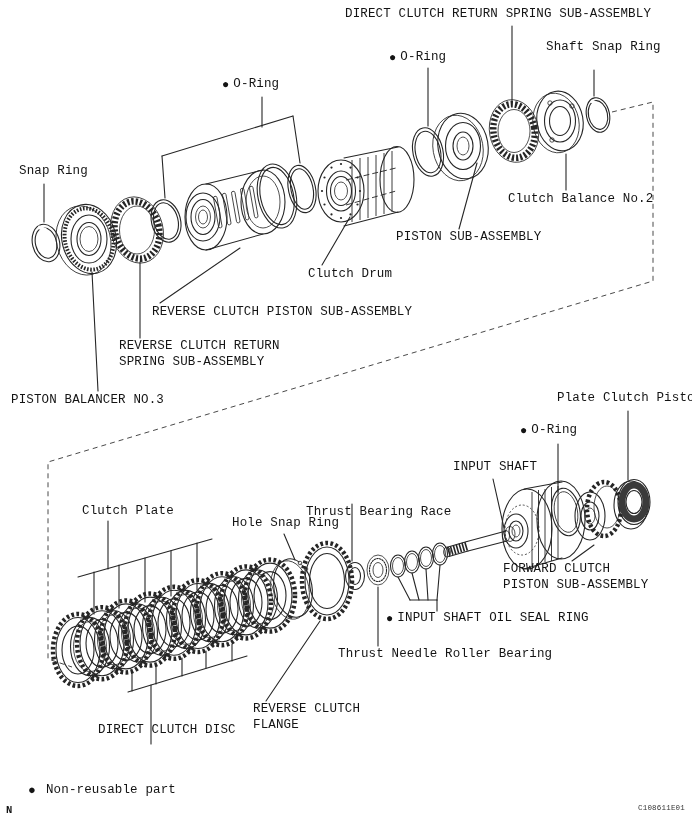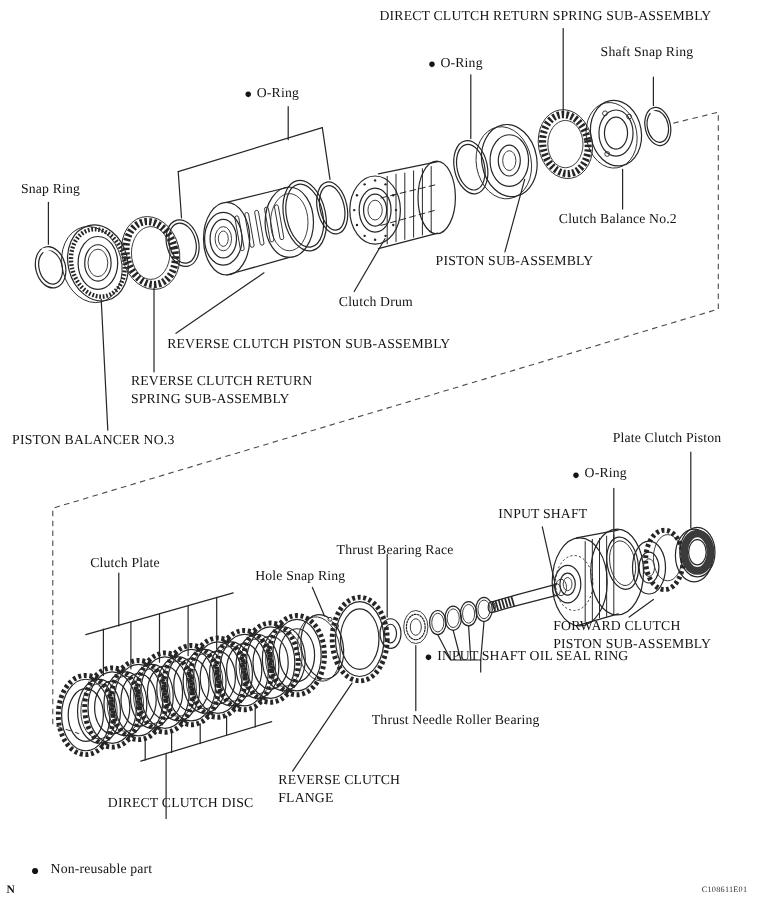--- a/index.html
+++ b/index.html
@@ -1,17 +1,17 @@
 <!DOCTYPE html>
 <html><head>
 <meta charset="utf-8">
 <style>
   html,body{margin:0;padding:0;background:#fff}
   .fig{position:relative;width:692px;height:829px;background:#fff;
-       font-family:Liberation Serif, serif;color:#141414;overflow:hidden}
+       font-family:Liberation Mono, monospace;color:#141414;overflow:hidden}
   .fig svg{position:absolute;left:0;top:0}
   .lbl{position:absolute;font-size:12.5px;line-height:16px;letter-spacing:.15px;white-space:nowrap}
   .lbl .blt{font-size:12px;margin-right:4px;position:relative;top:.5px}
   .legend .blt{margin-right:10px;font-size:13px}
   .marker{position:absolute;font-size:10.5px;font-weight:bold}
   .code{position:absolute;font-size:7.5px;color:#333;letter-spacing:.2px}
   
   .ln{stroke:#262626;fill:none;stroke-width:1.1;stroke-linecap:round}
   .thin{stroke:#262626;fill:none;stroke-width:.8}
   .coil{stroke:#262626;fill:none;stroke-width:6.5;stroke-dasharray:2.2 2}
@@ -324,28 +324,28 @@
   <div class="lbl" style="left:308px;top:266px"><span>Clutch Drum</span></div>
   <div class="lbl" style="left:152px;top:304px"><span>REVERSE CLUTCH PISTON SUB-ASSEMBLY</span></div>
   <div class="lbl" style="left:119px;top:338px">
     <div>REVERSE CLUTCH RETURN</div>
     <div>SPRING SUB-ASSEMBLY</div>
   </div>
   <div class="lbl" style="left:11px;top:392px"><span>PISTON BALANCER NO.3</span></div>
   <div class="lbl" style="left:557px;top:390px"><span>Plate Clutch Piston</span></div>
   <div class="lbl" style="left:520px;top:422px"><span class="blt">●</span><span>O-Ring</span></div>
   <div class="lbl" style="left:453px;top:459px"><span>INPUT SHAFT</span></div>
-  <div class="lbl" style="left:306px;top:492px"><span>Thrust Bearing Race</span></div>
+  <div class="lbl" style="left:306px;top:504px"><span>Thrust Bearing Race</span></div>
   <div class="lbl" style="left:82px;top:503px"><span>Clutch Plate</span></div>
   <div class="lbl" style="left:232px;top:515px"><span>Hole Snap Ring</span></div>
   <div class="lbl" style="left:503px;top:561px">
     <div>FORWARD CLUTCH</div>
     <div>PISTON SUB-ASSEMBLY</div>
   </div>
-  <div class="lbl" style="left:386px;top:588px"><span class="blt">●</span><span>INPUT SHAFT OIL SEAL RING</span></div>
+  <div class="lbl" style="left:386px;top:610px"><span class="blt">●</span><span>INPUT SHAFT OIL SEAL RING</span></div>
   <div class="lbl" style="left:338px;top:646px"><span>Thrust Needle Roller Bearing</span></div>
   <div class="lbl" style="left:253px;top:701px">
     <div>REVERSE CLUTCH</div>
     <div>FLANGE</div>
   </div>
   <div class="lbl" style="left:98px;top:722px"><span>DIRECT CLUTCH DISC</span></div>
 
   <div class="lbl legend" style="left:28px;top:782px"><span class="blt">●</span><span>Non-reusable part</span></div>
   <div class="marker" style="left:6px;top:804px">N</div>
   <div class="code" style="left:638px;top:804px">C108611E01</div>

